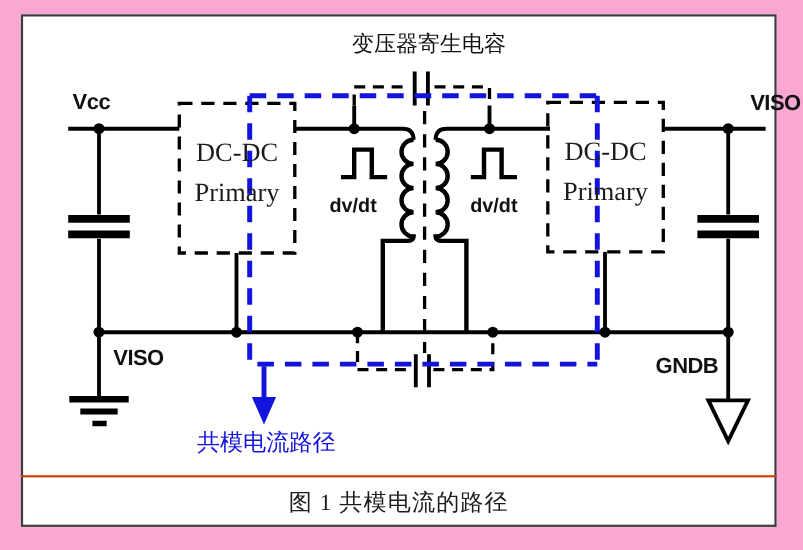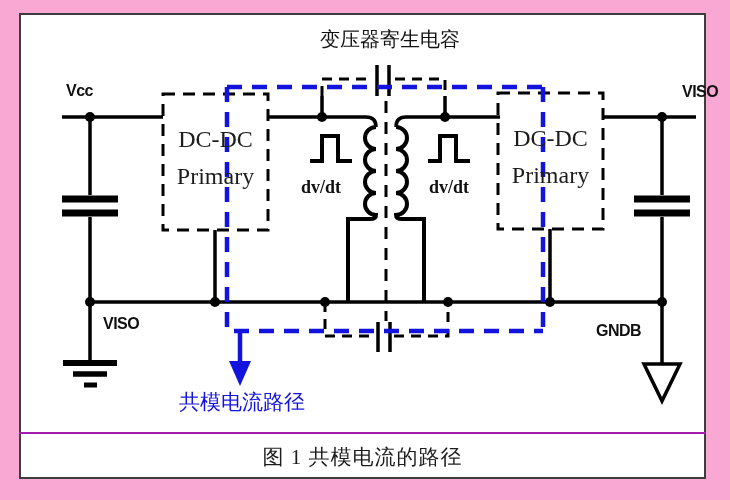--- a/index.html
+++ b/index.html
@@ -6,36 +6,36 @@
   .screen{
     position:relative;width:730px;height:500px;background:#f9a8d4;overflow:hidden;
     font-family:"Liberation Sans","DejaVu Sans",sans-serif;
   }
   .frame{
     position:absolute;left:19px;top:13px;width:687px;height:466px;
     border:2px solid #3d3d3d;background:#ffffff;box-sizing:border-box;
   }
   .circuit-svg{position:absolute;left:0;top:0;width:730px;height:500px;}
   .lbl{position:absolute;white-space:nowrap;color:#111;}
-  .net-label{font-size:16px;font-weight:bold;letter-spacing:-0.5px;}
-  .dvdt-label{font-size:18px;font-weight:bold;transform:translateX(-50%);font-family:Liberation Serif, serif;}
+  .net-label{font-size:20px;font-weight:bold;letter-spacing:-0.5px;}
+  .dvdt-label{font-size:18px;font-weight:bold;transform:translateX(-50%);}
   .cjk-label{font-family:"Liberation Serif","DejaVu Serif",serif;font-size:20px;}
   .centered{transform:translateX(-50%);}
   .block-text{
     position:absolute;text-align:center;
     font-family:Liberation Serif, serif;
     font-size:24px;color:#1c1c1c;line-height:37px;
   }
   .cm-label{
     position:absolute;color:#1313de;font-size:21px;white-space:nowrap;
     font-family:"Liberation Serif","DejaVu Serif",serif;
   }
   .caption-bar{
     position:absolute;left:19px;top:432px;width:687px;height:47px;
-    border-top:2px solid #a21caf;box-sizing:border-box;
+    border-top:2px solid #c2410c;box-sizing:border-box;
     display:flex;align-items:center;justify-content:center;
   }
   .caption-text{
     font-family:"Liberation Serif","DejaVu Serif",serif;
     font-size:21px;color:#1c1c1c;letter-spacing:1px;
   }
 </style>
 </head>
 <body>
 

